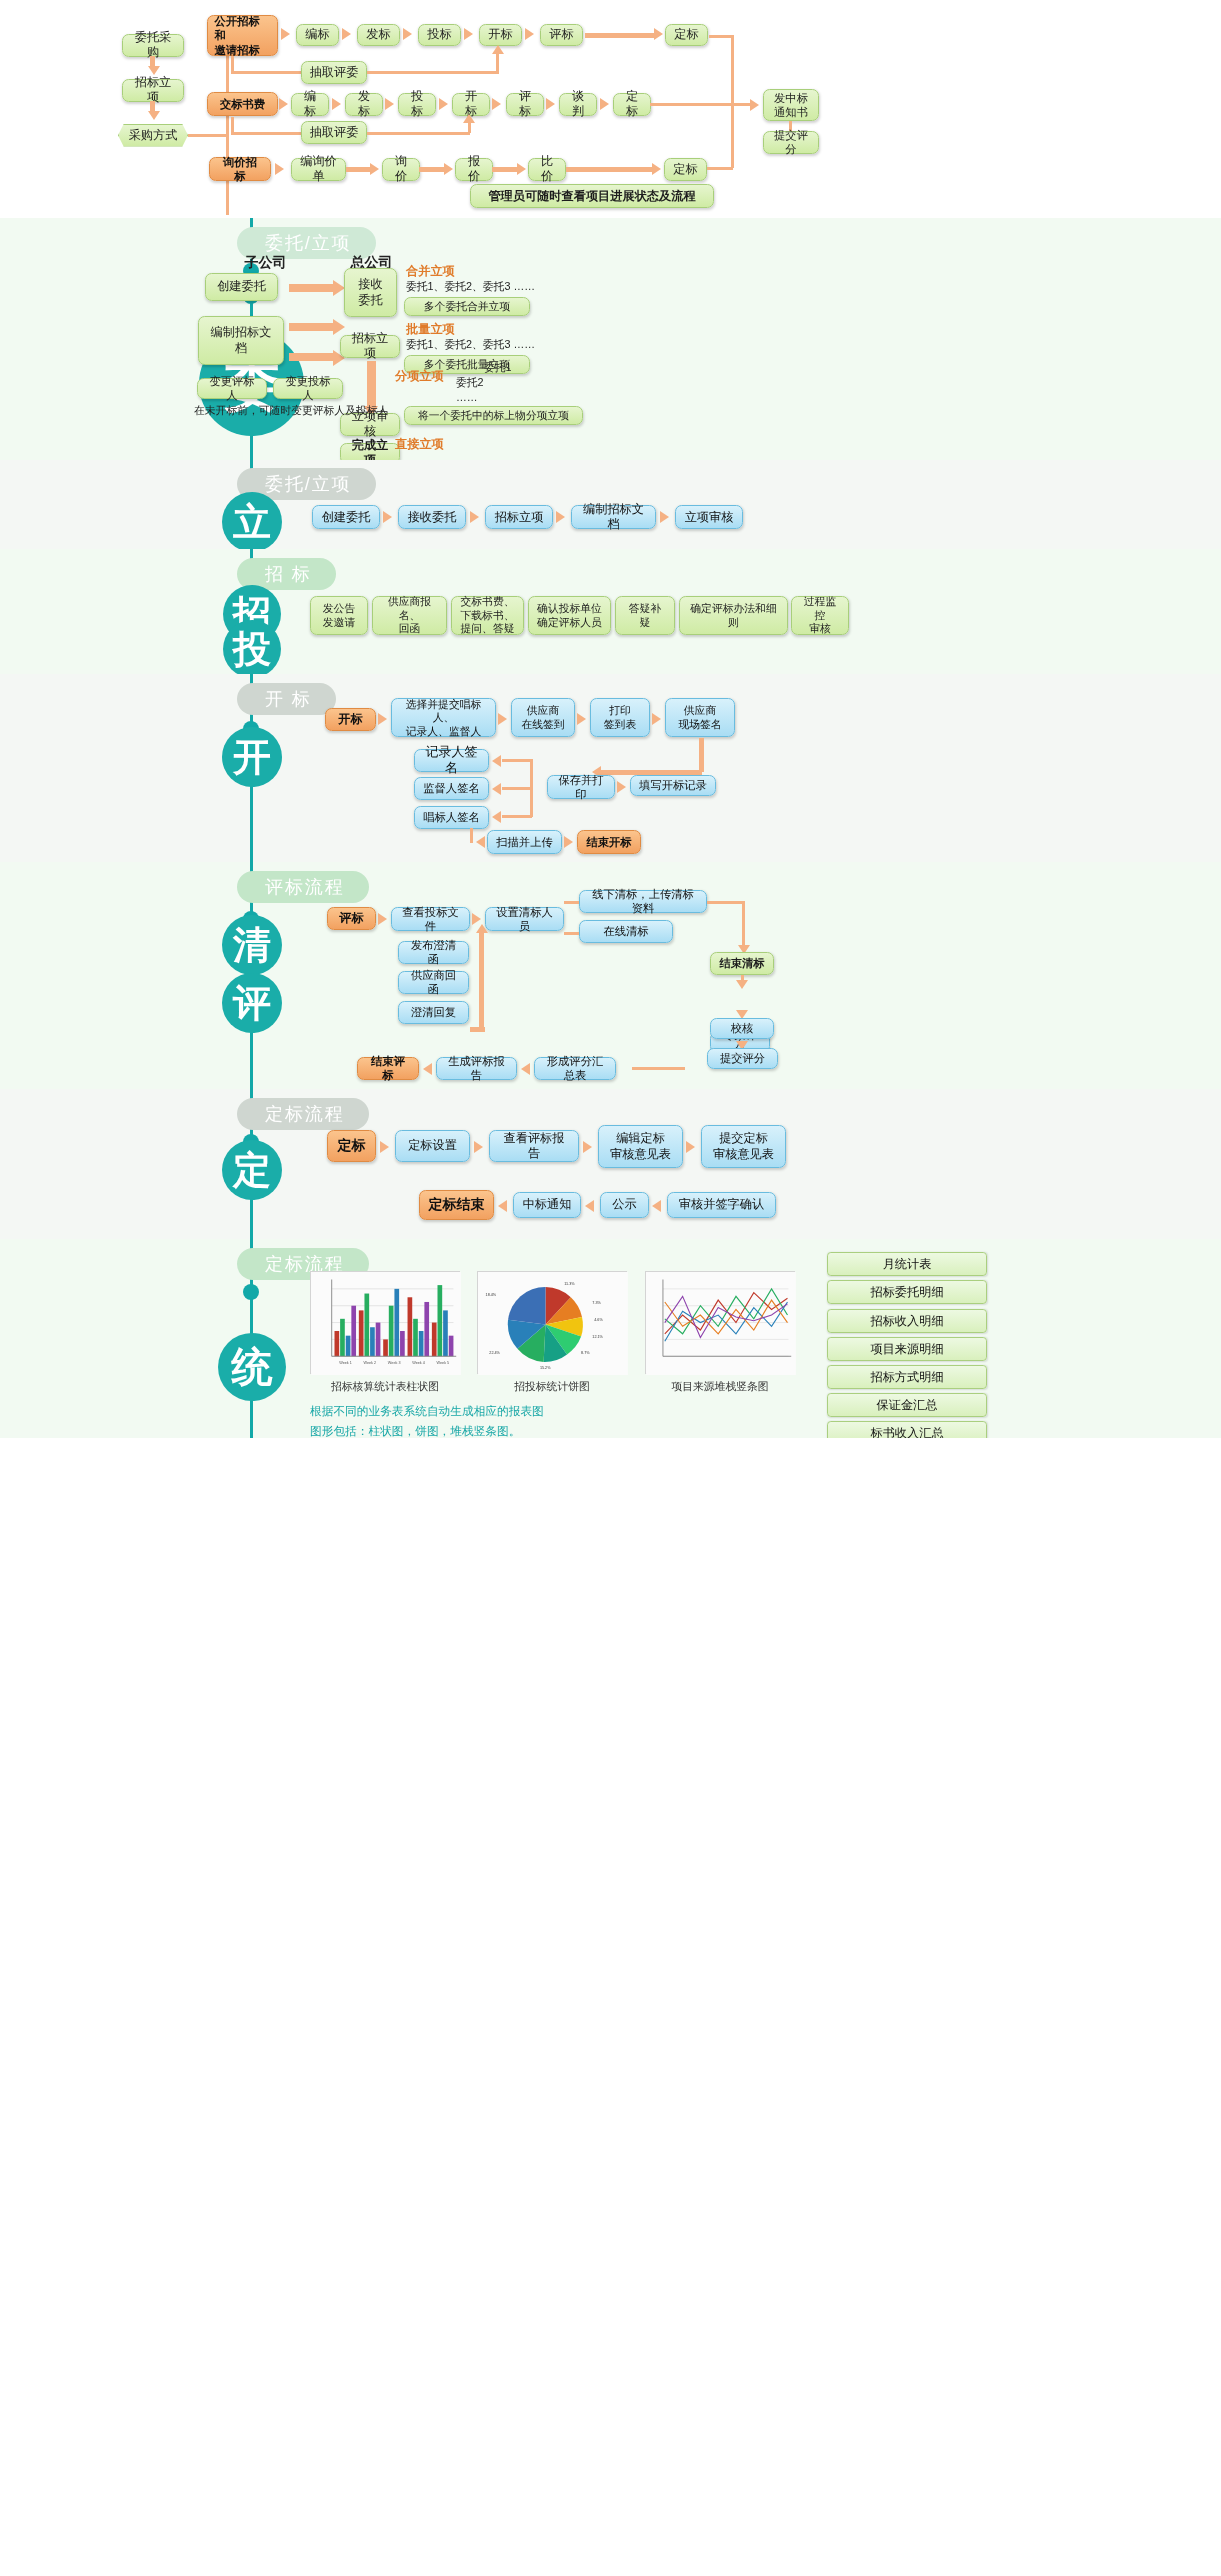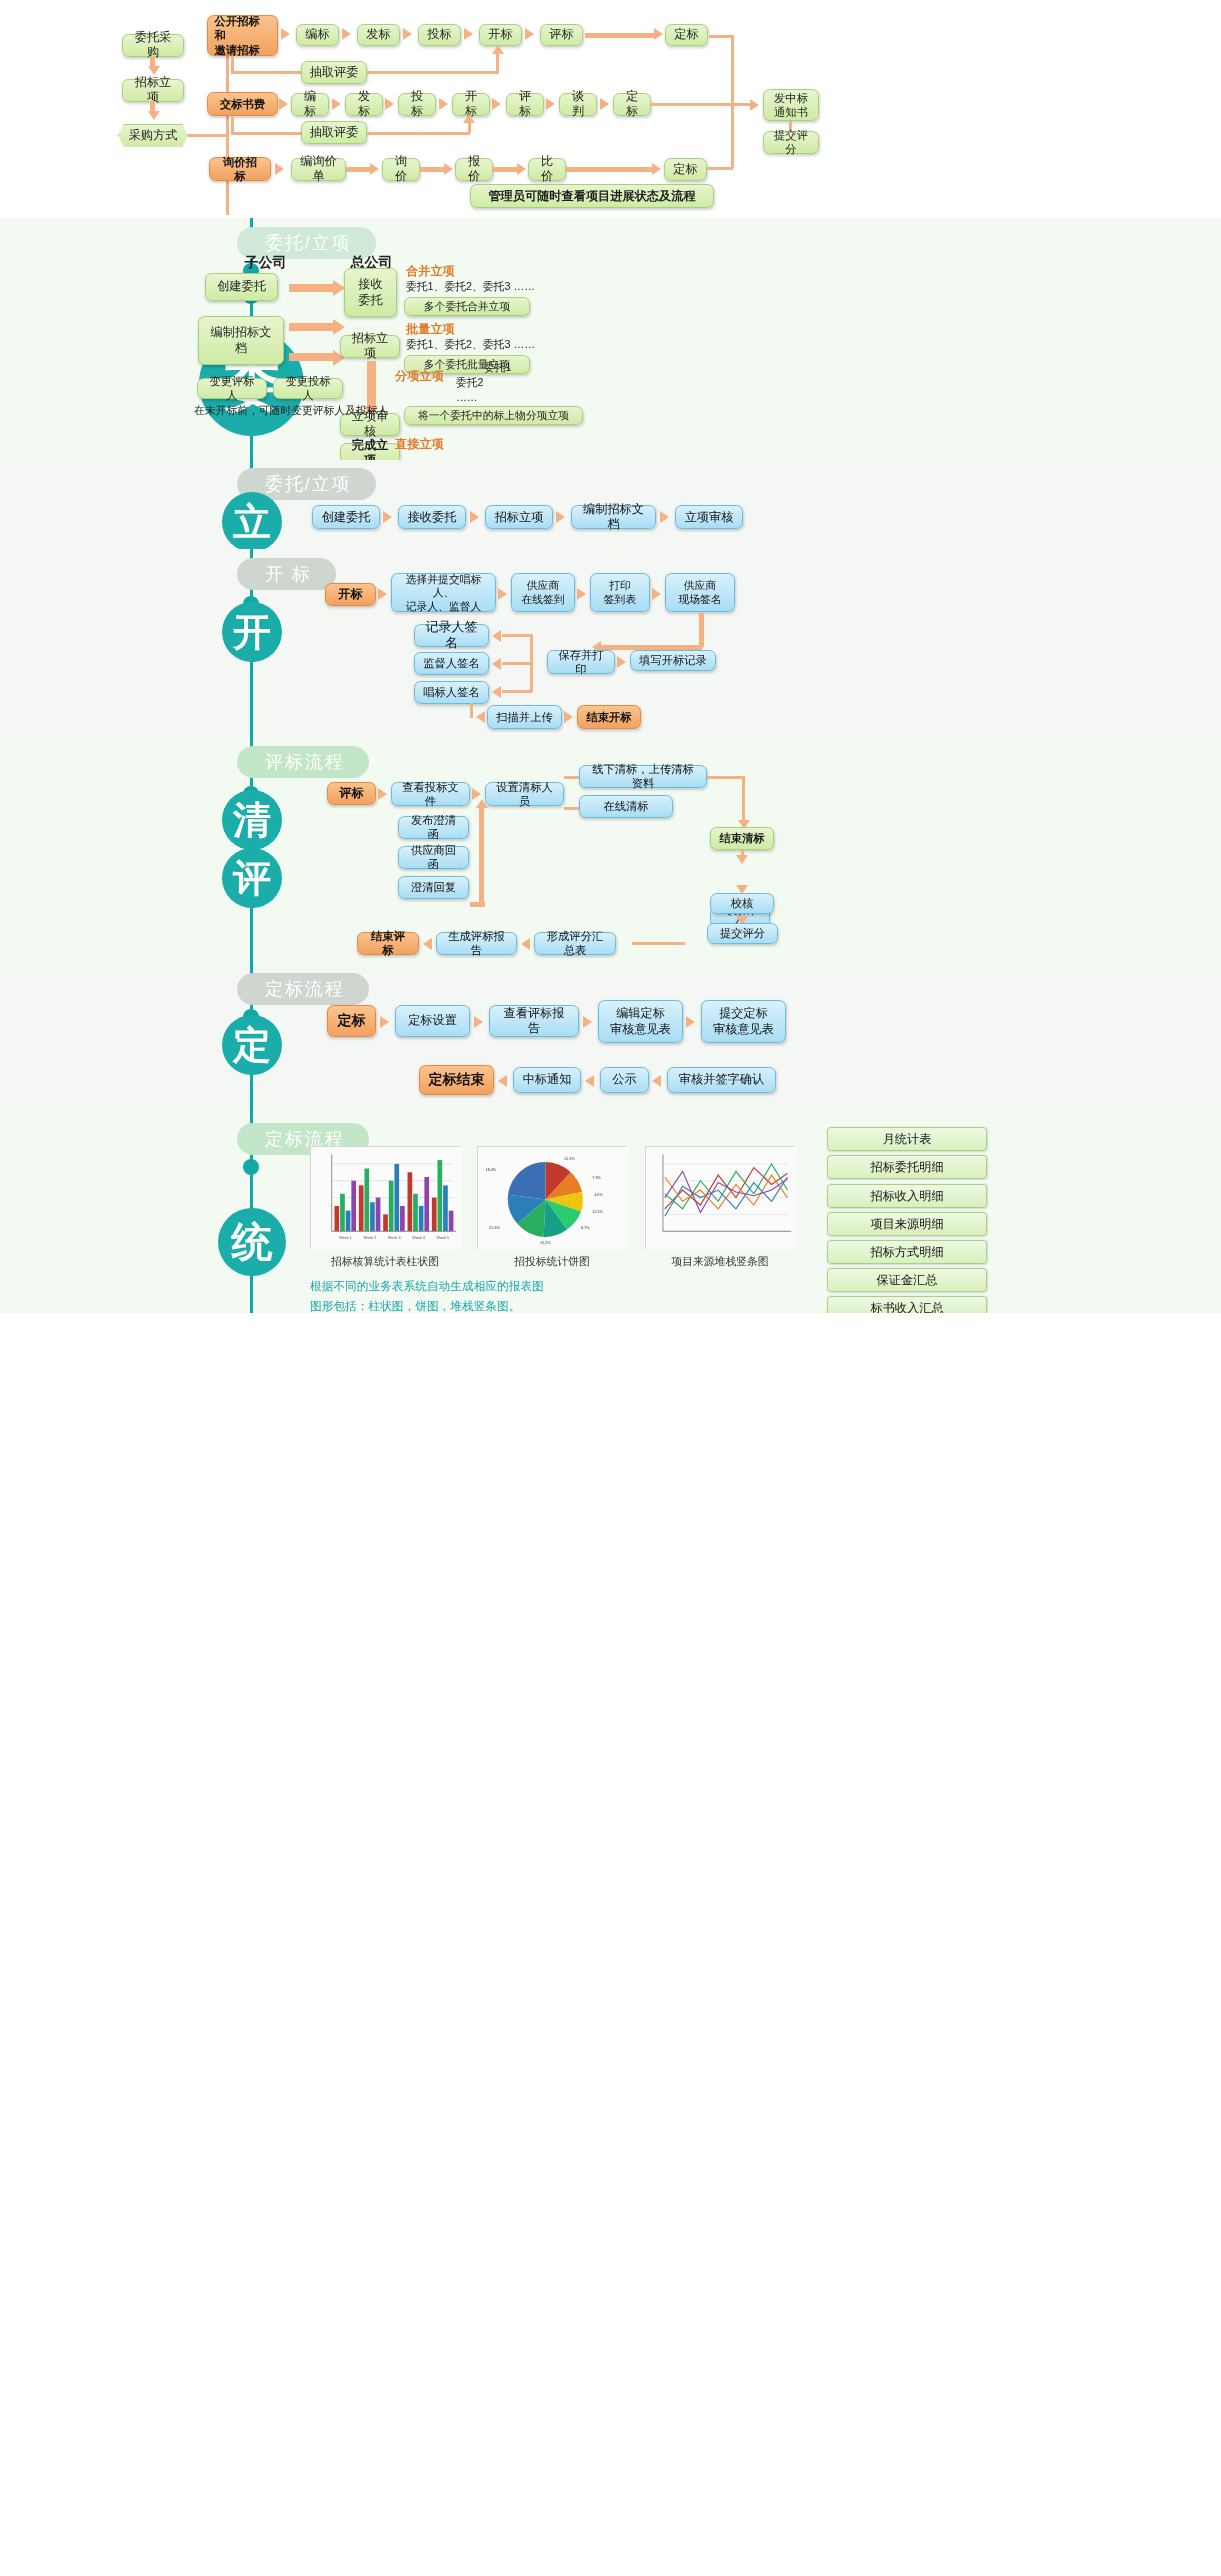--- a/index.html
+++ b/index.html
@@ -261,20 +261,40 @@
     <div class="arrowhead" style="left:383px;top:51px;"></div>
     <div class="node n-blue" style="position:absolute;left:398px;top:45px;width:68px;height:24.4px;">接收委托</div>
     <div class="arrowhead" style="left:470px;top:51px;"></div>
     <div class="node n-blue" style="position:absolute;left:485px;top:45px;width:68px;height:24.4px;">招标立项</div>
     <div class="arrowhead" style="left:556px;top:51px;"></div>
     <div class="node n-blue" style="position:absolute;left:571px;top:45px;width:85px;height:24.4px;">编制招标文档</div>
     <div class="arrowhead" style="left:660px;top:51px;"></div>
     <div class="node n-blue" style="position:absolute;left:675px;top:45px;width:68px;height:24.4px;">立项审核</div>
   </div>
 
+  <div class="band gr" style="height:125px;">
+    <div class="spine"></div>
+    <div class="stagetag" style="top:9.4px;background:#c3e6c8;">招  标</div>
+    <div class="bigcircle" style="top:36px;width:58px;height:58px;left:223px;font-size:38px;">招</div>
+    <div class="bigcircle" style="top:71px;width:58px;height:58px;left:223px;font-size:38px;">投</div>
+
+    <div class="node n-green" style="position:absolute;left:310px;top:47px;width:58px;height:39px;font-size:10.8px;">发公告
+发邀请</div>
+    <div class="node n-green" style="position:absolute;left:372px;top:47px;width:75px;height:39px;font-size:10.8px;">供应商报名、
+回函</div>
+    <div class="node n-green" style="position:absolute;left:451px;top:47px;width:73px;height:39px;font-size:10.8px;">交标书费、
+下载标书、
+提问、答疑</div>
+    <div class="node n-green" style="position:absolute;left:528px;top:47px;width:83px;height:39px;font-size:10.8px;">确认投标单位
+确定评标人员</div>
+    <div class="node n-green" style="position:absolute;left:615px;top:47px;width:60px;height:39px;font-size:10.8px;">答疑补疑</div>
+    <div class="node n-green" style="position:absolute;left:679px;top:47px;width:109px;height:39px;font-size:10.8px;">确定评标办法和细则</div>
+    <div class="node n-green" style="position:absolute;left:791px;top:47px;width:58px;height:39px;font-size:10.8px;">过程监控
+审核</div>
+  </div>
 
   <div class="band alt" style="height:188px;">
     <div class="spine"></div>
     <div class="stagetag grey" style="top:9.4px;">开  标</div>
     <div class="dot" style="top:47px;"></div>
     <div class="bigcircle" style="top:53px;width:60px;height:60px;left:222px;font-size:38px;">开</div>
 
     <div class="node n-orange" style="position:absolute;left:325px;top:34px;width:51px;height:22.6px;">开标</div>
     <div class="arrowhead" style="left:378px;top:39px;"></div>
     <div class="node n-blue" style="position:absolute;left:391px;top:24.4px;width:105px;height:39px;font-size:10.8px;">选择并提交唱标人、

